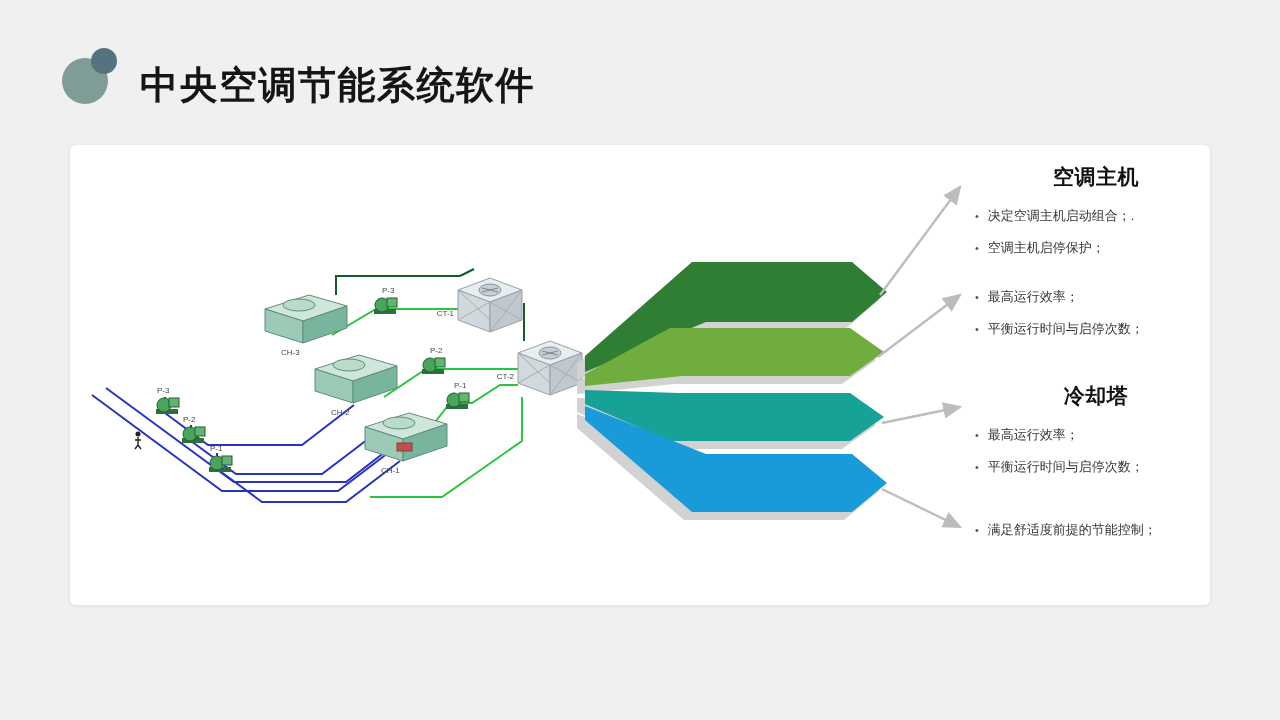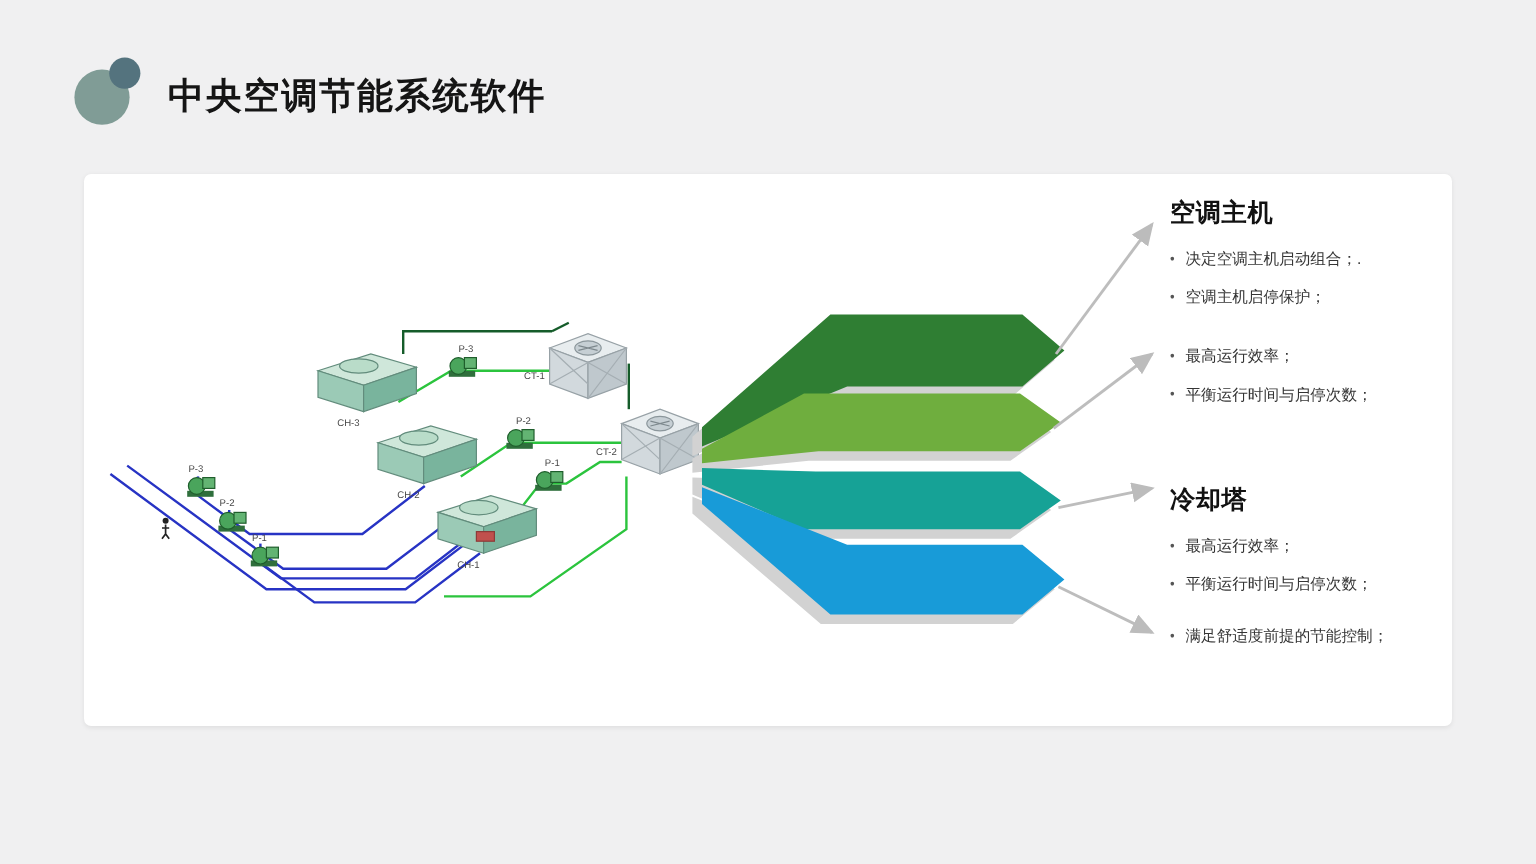--- a/index.html
+++ b/index.html
@@ -9,35 +9,36 @@
     font-family:"Liberation Sans","DejaVu Sans",sans-serif;
   }
   .slide{position:absolute;inset:0;}
 
   
   .decor{position:absolute;left:62px;top:48px;width:62px;height:58px;}
   .circle-large{position:absolute;left:0;top:10px;width:46px;height:46px;border-radius:50%;background:#809c96;}
   .circle-small{position:absolute;left:29px;top:0;width:26px;height:26px;border-radius:50%;background:#54737e;}
   .page-title{
     position:absolute;left:140px;top:60px;margin:0;
-    font-size:30px;font-weight:800;color:#151515;letter-spacing:1.5px;
+    font-size:38px;font-weight:800;color:#151515;letter-spacing:1.5px;
   }
 
   
   .card{
     position:absolute;left:70px;top:145px;width:1140px;height:460px;
     background:#ffffff;border-radius:6px;box-shadow:0 1px 4px rgba(0,0,0,.07);
   }
   .card svg{position:absolute;left:0;top:0;}
 
   
   .callout{position:absolute;left:975px;width:242px;}
   .callout h2{
     margin:0 0 16px 0;font-size:21px;font-weight:700;color:#111;
     letter-spacing:.5px;
+    text-align:center;
   }
   .bullet{
     display:flex;gap:9px;margin-bottom:13px;
     font-size:13px;color:#353535;line-height:1.45;
   }
   .bullet .marker{color:#555;font-size:11px;line-height:1.7;}
 
   .dg-label{font-size:8px;fill:#474747;}
 </style>
 </head>
@@ -212,21 +213,21 @@
     <div class="bullet">
       <span class="marker">•</span>
       <span>最高运行效率；</span>
     </div>
     <div class="bullet">
       <span class="marker">•</span>
       <span>平衡运行时间与启停次数；</span>
     </div>
   </section>
 
-  <section class="callout" style="top:402px">
+  <section class="callout" style="top:382px">
     <h2>冷却塔</h2>
     <div class="bullet">
       <span class="marker">•</span>
       <span>最高运行效率；</span>
     </div>
     <div class="bullet">
       <span class="marker">•</span>
       <span>平衡运行时间与启停次数；</span>
     </div>
   </section>

